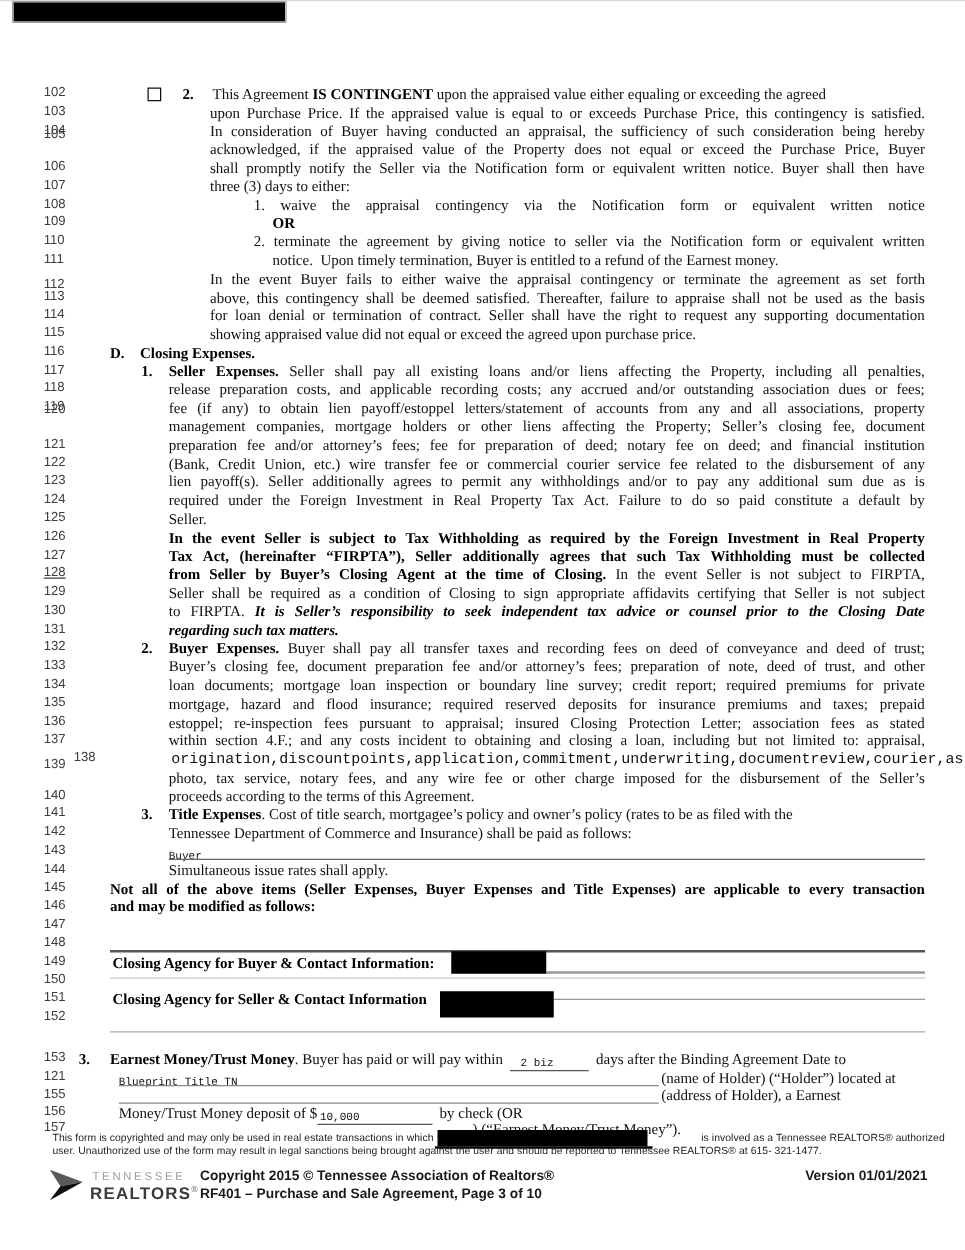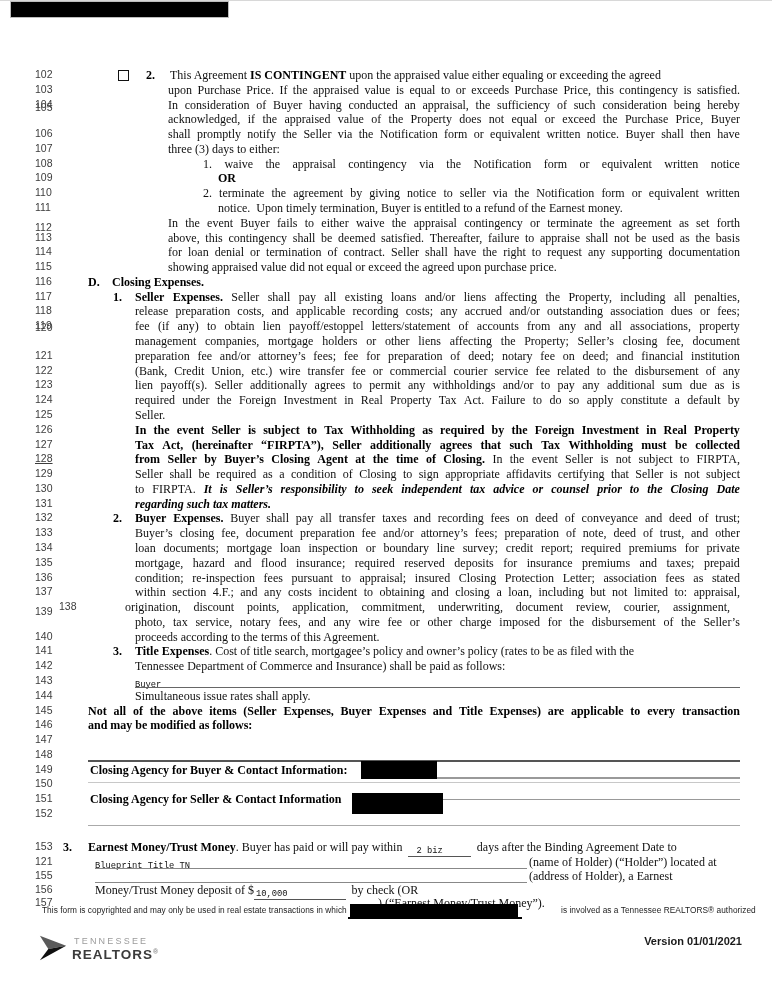--- a/index.html
+++ b/index.html
@@ -375,21 +375,21 @@
         <span>Investment</span>
         <span>in</span>
         <span>Real</span>
         <span>Property</span>
         <span>Tax</span>
         <span>Act.</span>
         <span>Failure</span>
         <span>to</span>
         <span>do</span>
         <span>so</span>
-        <span>apply</span>
+        <span>paid</span>
         <span>constitute</span>
         <span>a</span>
         <span>default</span>
         <span>by</span>
       </div>
       <div class="num" style="left: 35px; top: 407.94px;">125</div>
       <div class="tl" style="left: 135px; top: 407.94px;"><span>Seller.</span></div>
       <div class="num" style="left: 35px; top: 422.72px;">126</div>
       <div class="tl j" style="left: 135px; top: 422.72px; width: 605px;">
         <span class="b">In</span>
@@ -569,21 +569,21 @@
         <span>deposits</span>
         <span>for</span>
         <span>insurance</span>
         <span>premiums</span>
         <span>and</span>
         <span>taxes;</span>
         <span>prepaid</span>
       </div>
       <div class="num" style="left: 35px; top: 570.52px;">136</div>
       <div class="tl j" style="left: 135px; top: 570.52px; width: 605px;">
-        <span>condition;</span>
+        <span>estoppel;</span>
         <span>re-inspection</span>
         <span>fees</span>
         <span>pursuant</span>
         <span>to</span>
         <span>appraisal;</span>
         <span>insured</span>
         <span>Closing</span>
         <span>Protection</span>
         <span>Letter;</span>
         <span>association</span>
@@ -607,21 +607,21 @@
         <span>a</span>
         <span>loan,</span>
         <span>including</span>
         <span>but</span>
         <span>not</span>
         <span>limited</span>
         <span>to:</span>
         <span>appraisal,</span>
       </div>
       <div class="num" style="left: 35px; top: 600.08px; margin-left: 24px;">138</div>
-      <div class="tl j" style="left: 125px; top: 600.08px; width: 605px;">
+      <div class="tl j" style="left: 137px; top: 600.08px; width: 605px; font-family: Liberation Mono, monospace;">
         <span>origination,</span>
         <span>discount</span>
         <span>points,</span>
         <span>application,</span>
         <span>commitment,</span>
         <span>underwriting,</span>
         <span>document</span>
         <span>review,</span>
         <span>courier,</span>
         <span>assignment,</span>
@@ -713,25 +713,28 @@
   <div class="hl" style="left:95px;top:868px;width:432px;background:#888;"></div>
   <div class="hl" style="left:95px;top:882px;width:432px;background:#888;"></div>
 
   <div class="bar" style="left:361px;top:761px;width:76px;height:18px;"></div>
   <div class="bar" style="left:352px;top:793px;width:91px;height:21px;"></div>
   <div class="bar" style="left:350px;top:904px;width:168px;height:13px;"></div>
   <div class="hl" style="left:348px;top:917px;width:174px;height:2px;background:#000;"></div>
 
   <div class="footer-small" style="left:42px;top:905px;">This form is copyrighted and may only be used in real estate transactions in which</div>
   <div class="footer-small" style="left:545px;top:905px;padding-left:16px;">is involved as a Tennessee REALTORS® authorized</div>
+  <div class="footer-small" style="left:42px;top:915px;">user. Unauthorized use of the form may result in legal sanctions being brought against the user and should be reported to Tennessee REALTORS® at 615- 321-1477.</div>
 
   <div style="position:absolute;left:38px;top:933px;width:30px;height:30px;">
     <svg width="30" height="30" viewBox="0 0 32 32">
       <polygon points="2,3 30,13.5 11,17" fill="#5a5a5a"></polygon>
       <polygon points="2,29 30,13.5 11,17" fill="#101010"></polygon>
     </svg>
   </div>
   <div class="brand-top" style="left:74px;top:936px;">TENNESSEE</div>
   <div class="brand-bottom" style="left:72px;top:947px;"><span>REALTORS</span><sup style="color:#8a8a8a;">®</sup></div>
 
+  <div class="copyright" style="left:160px;top:935px;">Copyright 2015 © Tennessee Association of Realtors®</div>
+  <div class="copyright" style="left:160px;top:949px;">RF401 – Purchase and Sale Agreement, Page 3 of 10</div>
   <div class="copyright" style="left:620px;top:935px;width:122px;text-align:right;">Version 01/01/2021</div>
 
 </div>
 
 </body></html>

